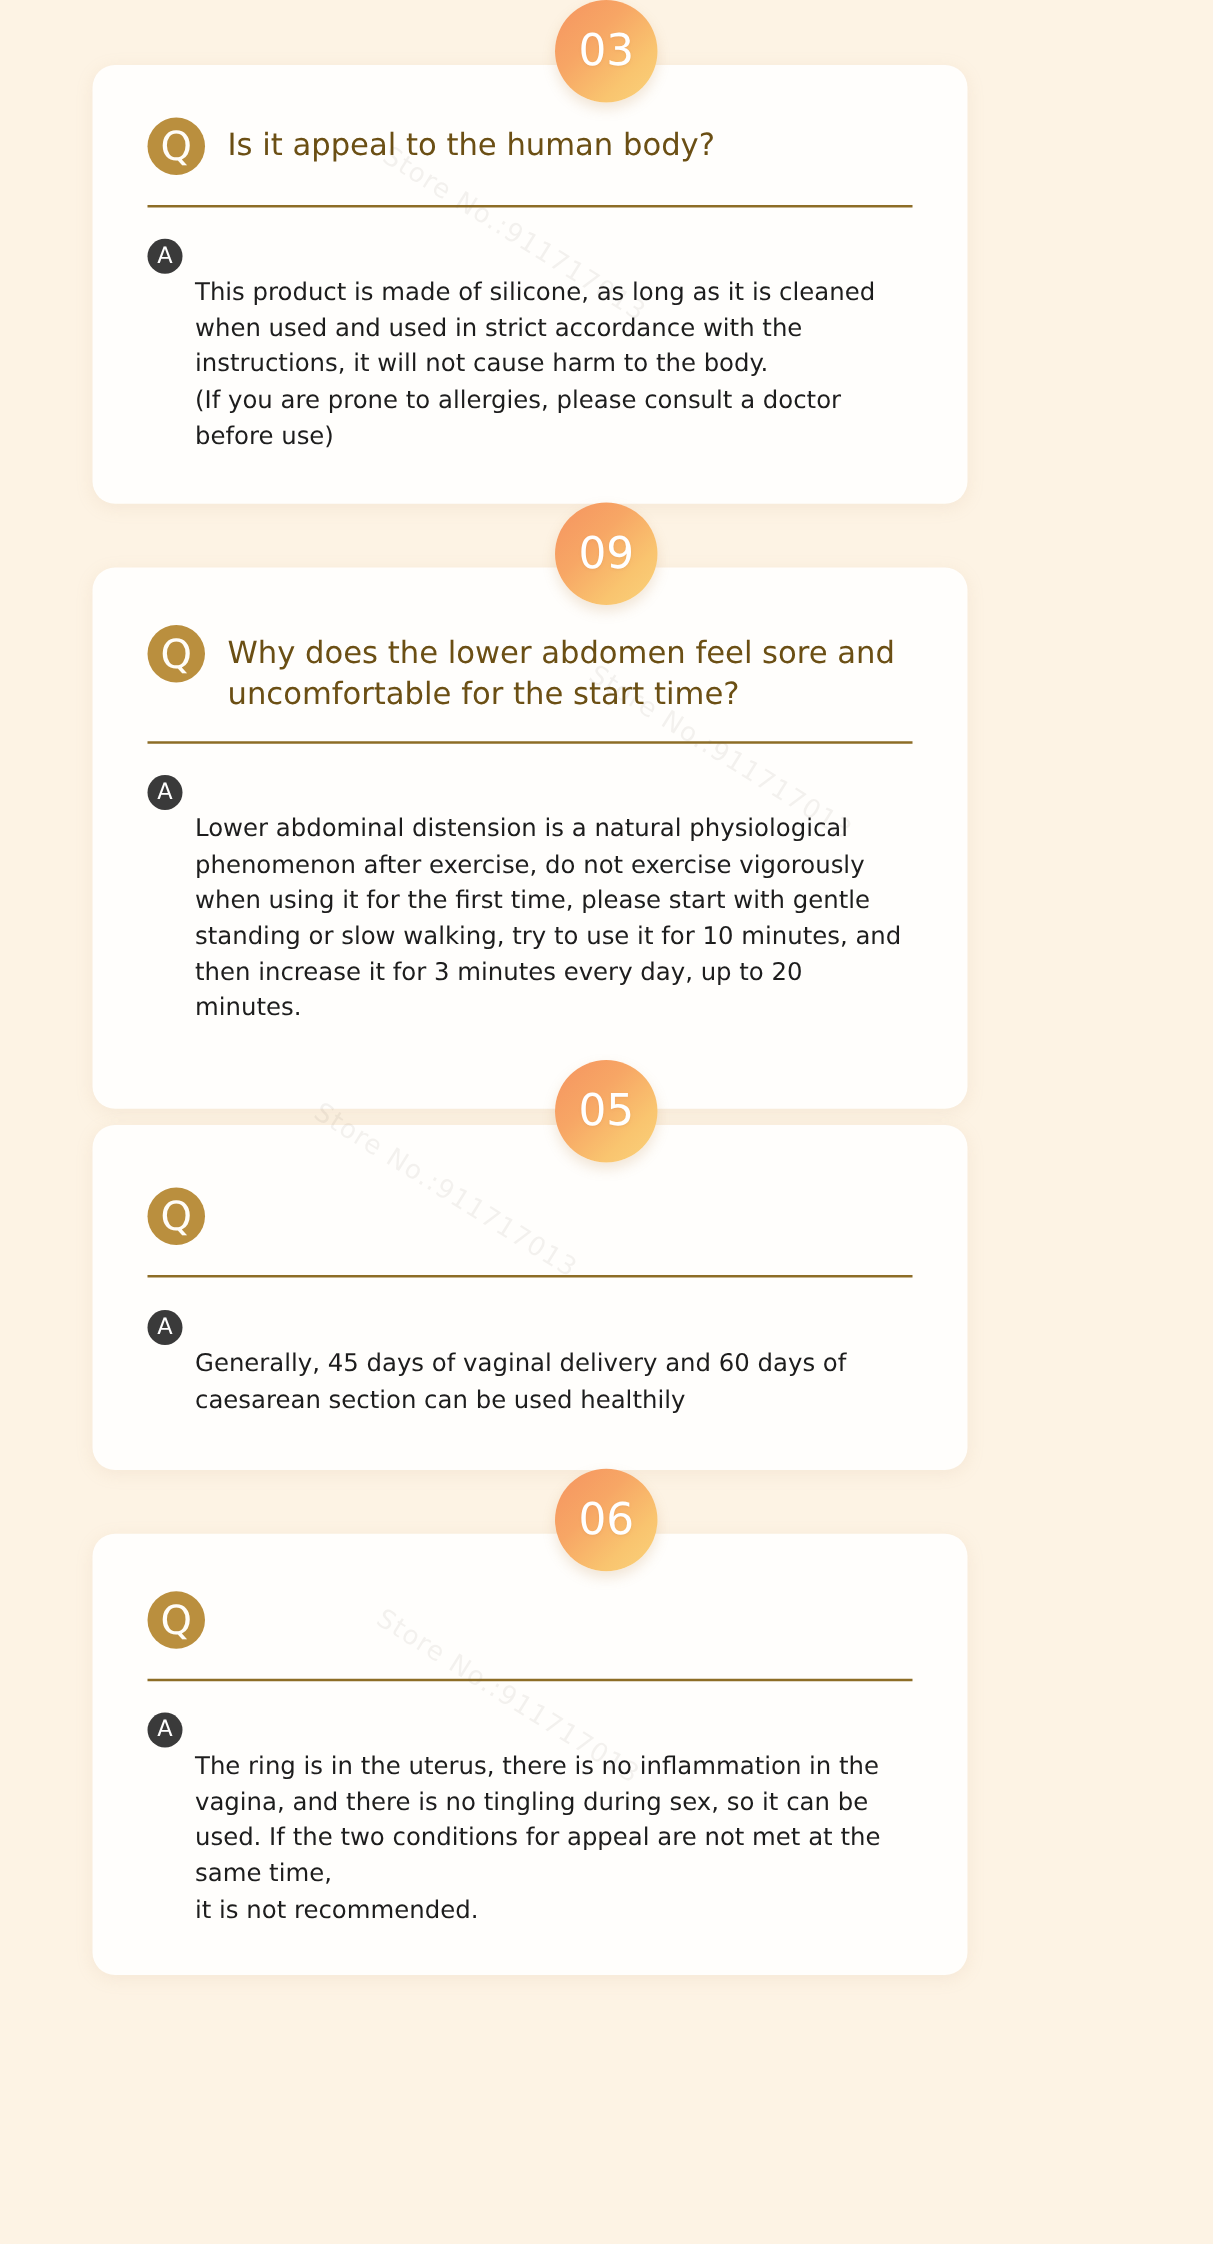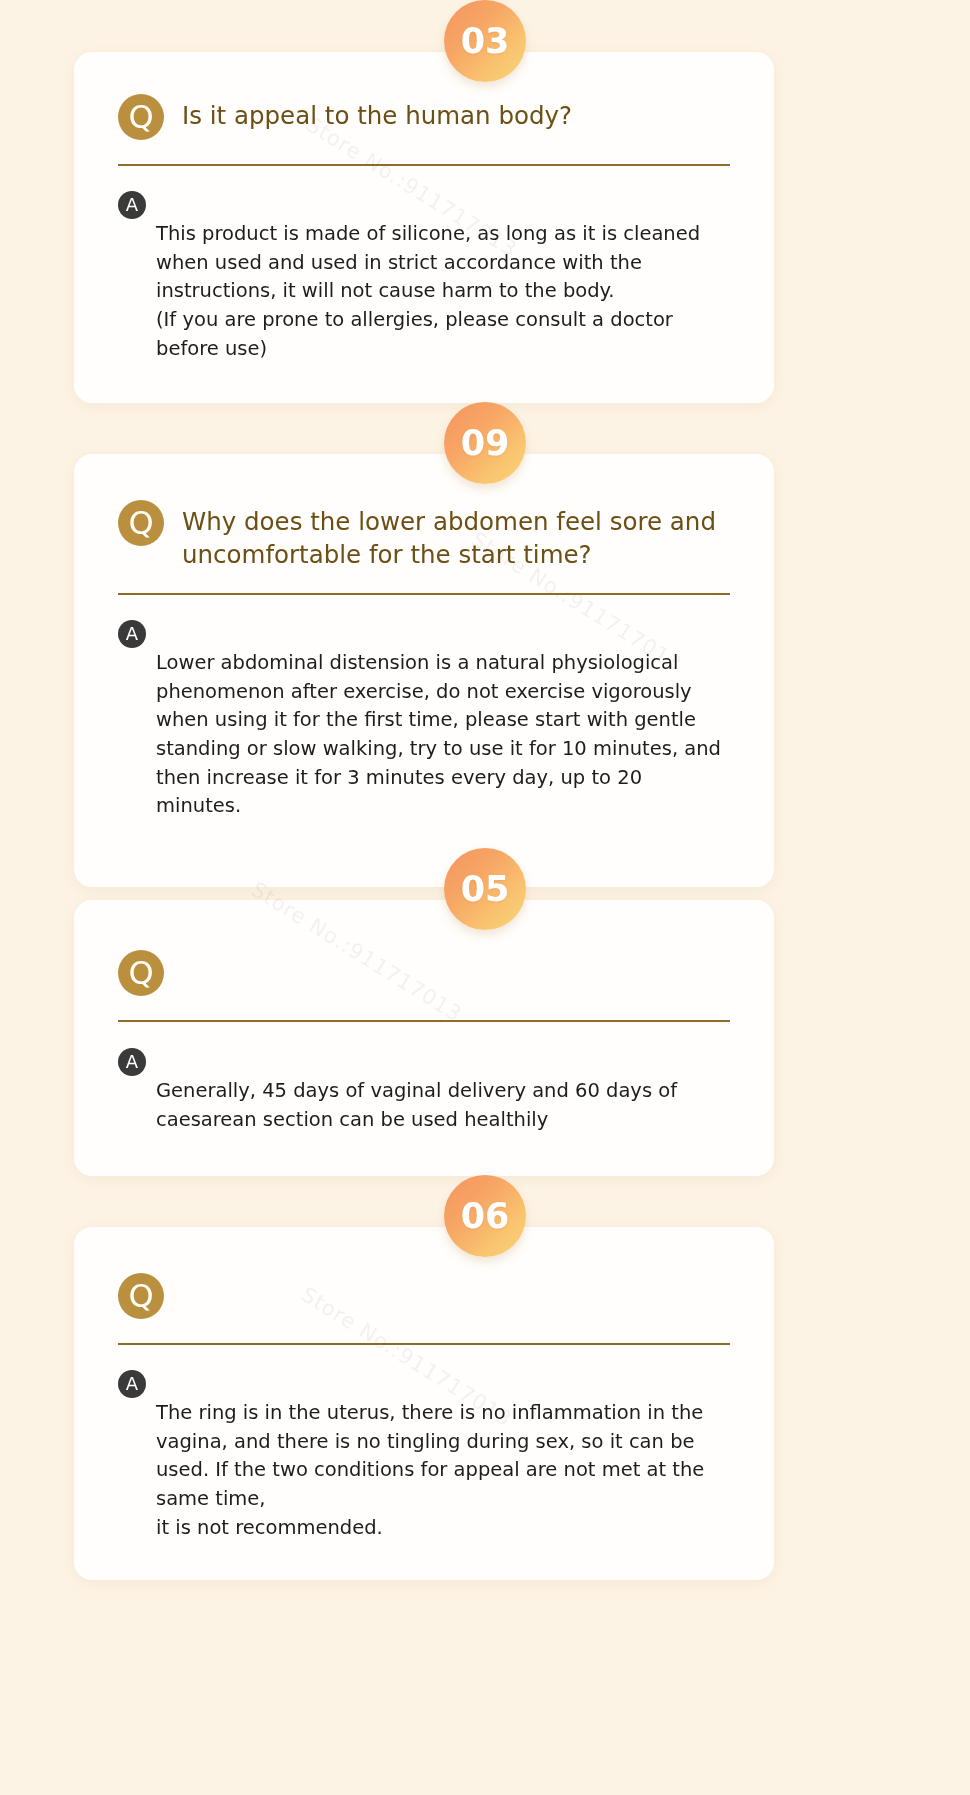--- a/index.html
+++ b/index.html
@@ -59,21 +59,21 @@
     background: linear-gradient(135deg, #f59460 0%, #f7a665 38%, #f9c46f 72%, #fad27a 100%);
     box-shadow: 0 5px 10px rgba(190, 140, 80, 0.22);
     display: flex;
     align-items: center;
     justify-content: center;
     z-index: 4;
   }
   .badge-num {
     color: #ffffff;
     font-size: 35px;
-    font-weight: 700;
+    font-weight: 400;
     letter-spacing: 0px;
     line-height: 1;
     text-shadow: 0 1px 2px rgba(210, 140, 80, 0.25);
   }
 
   
   .card {
     position: absolute;
     left: 74px;
     width: 700px;

